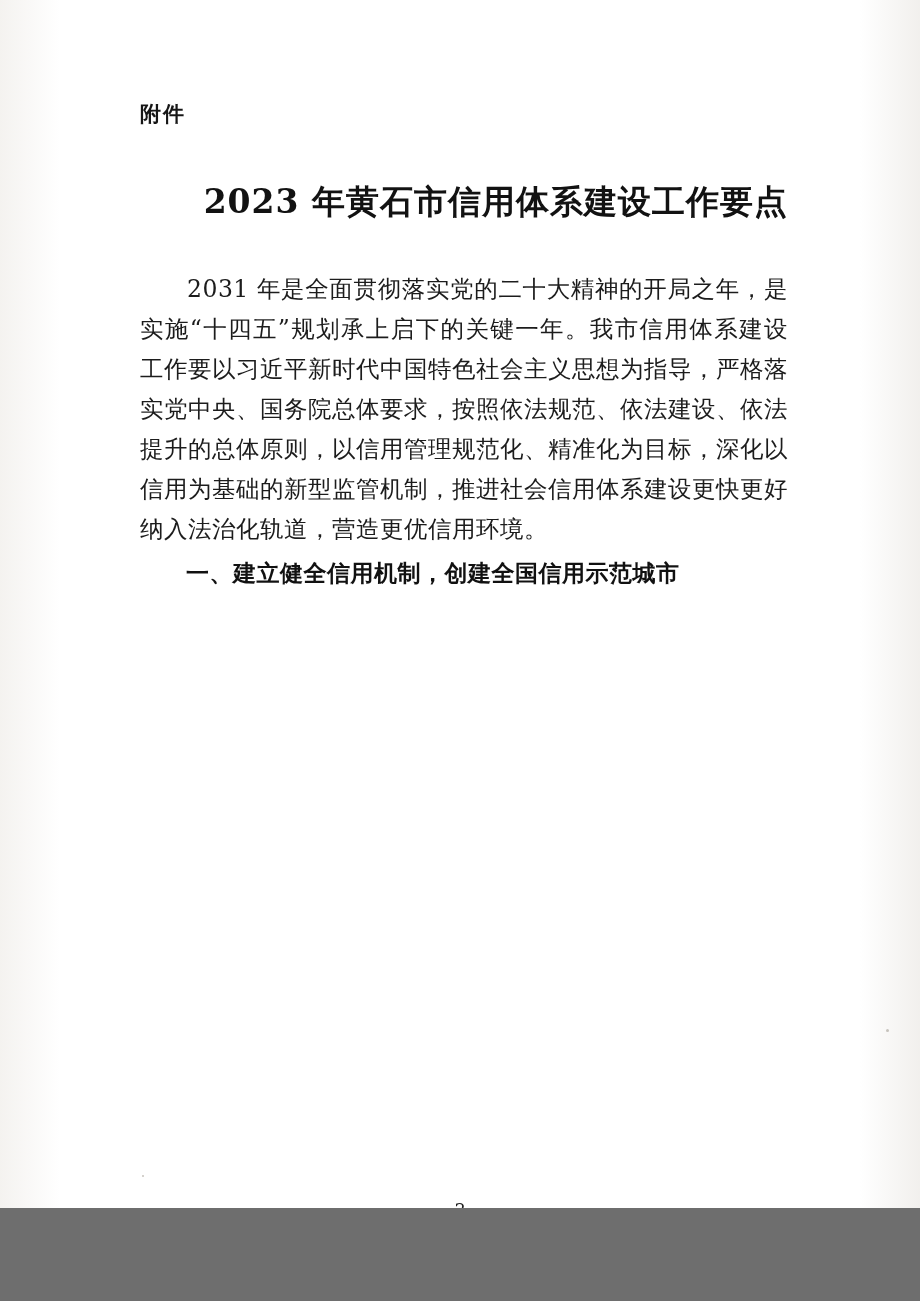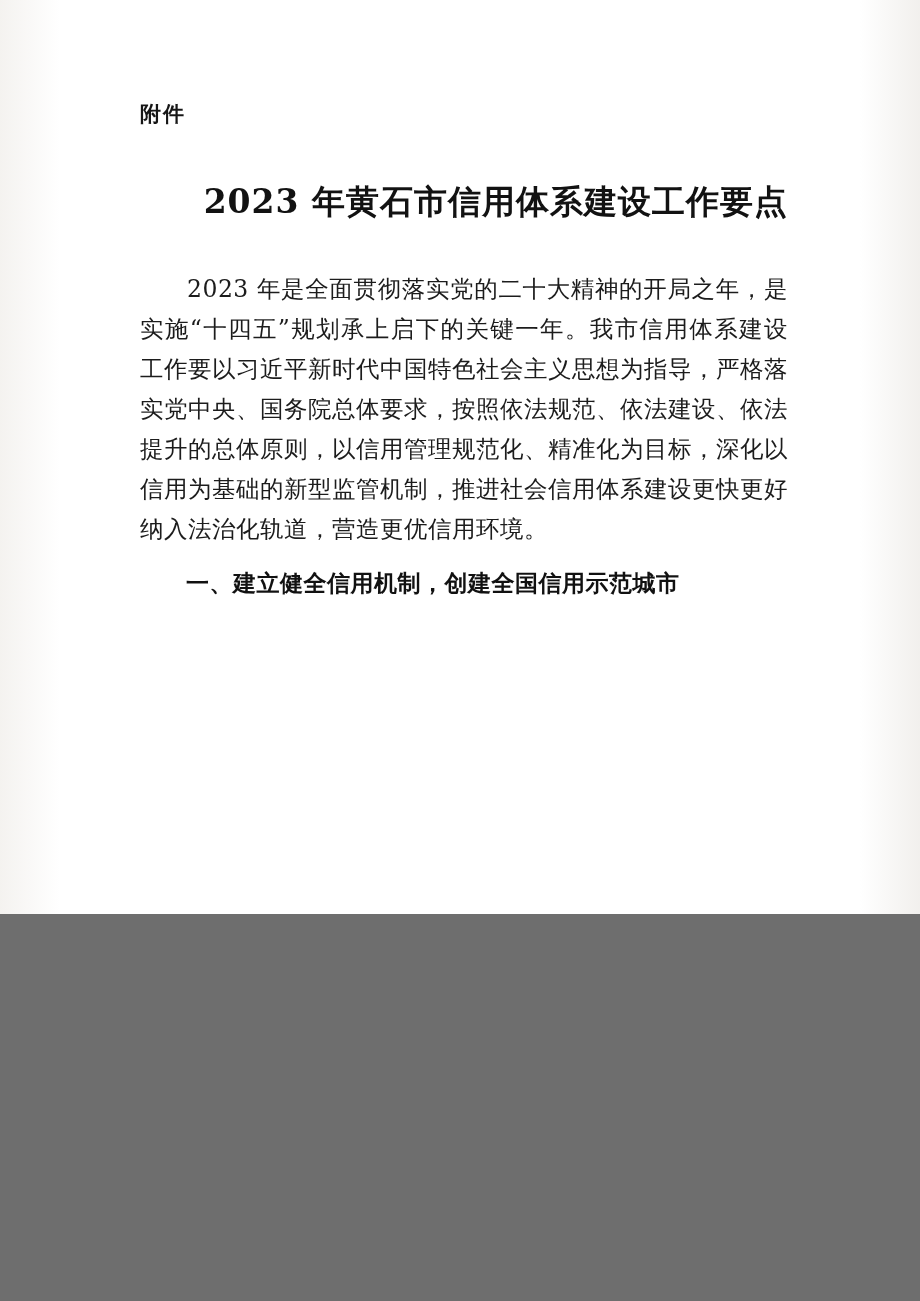--- a/index.html
+++ b/index.html
@@ -3,21 +3,21 @@
 <meta charset="utf-8">
 <style>
   html, body {
     margin: 0;
     padding: 0;
     background: #6e6e6e;
   }
   .page {
     position: relative;
     width: 920px;
-    height: 914px;
+    height: 1208px;
     margin: 0 auto;
     background: #ffffff;
     overflow: hidden;
     box-sizing: border-box;
     
     background-image:
       linear-gradient(90deg, rgba(243,241,238,0.9) 0px, rgba(255,255,255,1) 60px, rgba(255,255,255,1) 860px, rgba(240,238,235,0.9) 920px);
   }
   .paper {
     position: absolute;
@@ -60,21 +60,21 @@
     margin: 0 0 2px 0;
     text-indent: 2em;
     color: #1c1c1c;
   }
   p.section-head {
     font-family: "DejaVu Sans", "Liberation Sans", sans-serif;
     font-size: 23px;
     line-height: 40px;
     font-weight: 700;
     letter-spacing: 0.5px;
-    margin: 14px 0 2px 0;
+    margin: 4px 0 2px 0;
     text-indent: 2em;
     color: #111111;
   }
   .bold-inline {
     font-family: "DejaVu Sans", "Liberation Sans", sans-serif;
     font-weight: 700;
     letter-spacing: 0.3px;
   }
   .page-number {
     position: absolute;
@@ -102,21 +102,21 @@
   <div class="paper"></div>
 
   <div class="edge-mark" style="left: 886px; top: 1029px;"></div>
   <div class="edge-mark" style="left: 142px; top: 1175px; width:2px;height:2px;"></div>
 
   <div class="content">
     <p class="attachment-label">附件</p>
 
     <h1 class="doc-title">2023 年黄石市信用体系建设工作要点</h1>
 
-    <p class="body-par">2023 年是全面贯彻落实党的二十大精神的开局之年，是实施“十四五”规划承上启下的关键一年。我市信用体系建设工作要以习近平新时代中国特色社会主义思想为指导，严格落实党中央、国务院总体要求，按照依法规范、依法建设、依法提升的总体原则，以信用管理规范化、精准化为目标，深化以信用为基础的新型监管机制，推进社会信用体系建设更快更好纳入法治化轨道，营造更优信用环境。</p>
+    <p class="body-par">2031 年是全面贯彻落实党的二十大精神的开局之年，是实施“十四五”规划承上启下的关键一年。我市信用体系建设工作要以习近平新时代中国特色社会主义思想为指导，严格落实党中央、国务院总体要求，按照依法规范、依法建设、依法提升的总体原则，以信用管理规范化、精准化为目标，深化以信用为基础的新型监管机制，推进社会信用体系建设更快更好纳入法治化轨道，营造更优信用环境。</p>
 
     <p class="section-head">一、建立健全信用机制，创建全国信用示范城市</p>
 
 
   </div>
 
   <div class="page-number">3</div>
 </div>
 
 </body></html>

